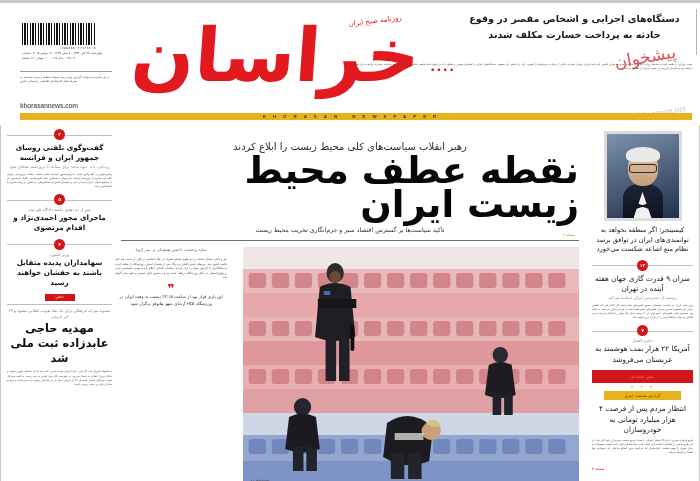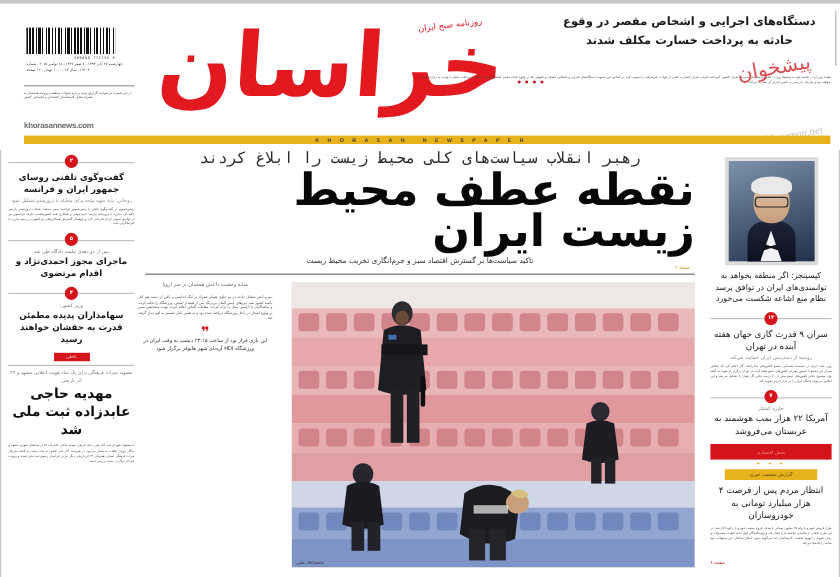--- a/index.html
+++ b/index.html
@@ -116,21 +116,21 @@
   .redbar{height:13px;background:#d4141b;display:flex;align-items:center;justify-content:center;
     color:#e87f84;font-size:4px;letter-spacing:.4px;}
   .tripledot{text-align:center;color:#e8b21d;font-size:6px;letter-spacing:2px;line-height:8px;}
   .goldtag{height:9px;background:#e8b21d;display:flex;align-items:center;justify-content:center;
     color:#5c4708;font-size:4px;margin:0 12px;}
   .more-link{font-size:3.6px;color:#d4141b;}
 
   
   .col-center{position:absolute;right:114px;top:122px;width:472px;height:358px;
     box-sizing:border-box;padding:0 7px;}
-  .lead-kicker{font-size:13px;text-align:center;color:#2b2b2b;margin-top:0;font-family:Liberation Mono, monospace;}
+  .lead-kicker{font-size:10px;text-align:center;color:#2b2b2b;margin-top:16px;}
   .lead-headline{
     font-size:37px;line-height:34px;font-weight:bold;text-align:right;color:#070707;
     letter-spacing:-.6px;margin-top:2px;
   }
   .lead-sub{font-size:6.2px;text-align:center;color:#2e2e2e;margin-top:4px;}
   .lead-page{font-size:3.6px;color:#b8910f;text-align:right;padding-right:4px;}
 
   
   .mid-grid{position:relative;margin-top:6px;height:240px;}
   .photo-stadium{
@@ -384,21 +384,21 @@
     <div class="badge-wrap" style="margin:5px 0 2px;">
       <div class="pgbadge">۵</div>
     </div>
     <div class="l-kicker">پس از دو دهه‌ی جلسه دادگاه طی شد</div>
     <div class="l-head">ماجرای مجوز احمدی‌نژاد و اقدام مرتضوی</div>
 
     <div class="badge-wrap" style="margin:5px 0 2px;">
       <div class="pgbadge">۴</div>
     </div>
     <div class="l-kicker">وزیر کشور:</div>
-    <div class="l-head">سهامداران پدیده مطمئن قدرت به حقشان خواهند رسید</div>
+    <div class="l-head">سهامداران پدیده متقابل باشند به حقشان خواهند رسید</div>
 
     <div class="redtag" style="margin-top:5px;">داخلی</div>
     <div class="rule" style="margin:3px 0;"></div>
 
     <div class="l-kicker">مصوبه میراث فرهنگی برای یک نماد هویت انقلابی مشهد و ۲۹ اثر تاریخی</div>
     <div class="l-head-big" style="margin-top:2px;">مهدیه حاجی عابدزاده ثبت ملی شد</div>
     <div class="micro" style="margin-top:4px;">با پیشنهاد شورای ثبت آثار ملی، بنای تاریخی مهدیه حاجی عابدزاده که از نمادهای شهری مشهد و یادگار دوران انقلاب به شمار می‌رود، در فهرست آثار ملی کشور به ثبت رسید. به گفته مدیرکل میراث فرهنگی استان، همزمان ۲۹ اثر تاریخی دیگر نیز در خراسان رضوی ثبت ملی شدند و پرونده چند اثر دیگر در دست بررسی است.</div>
   </div>
 
 </div>

